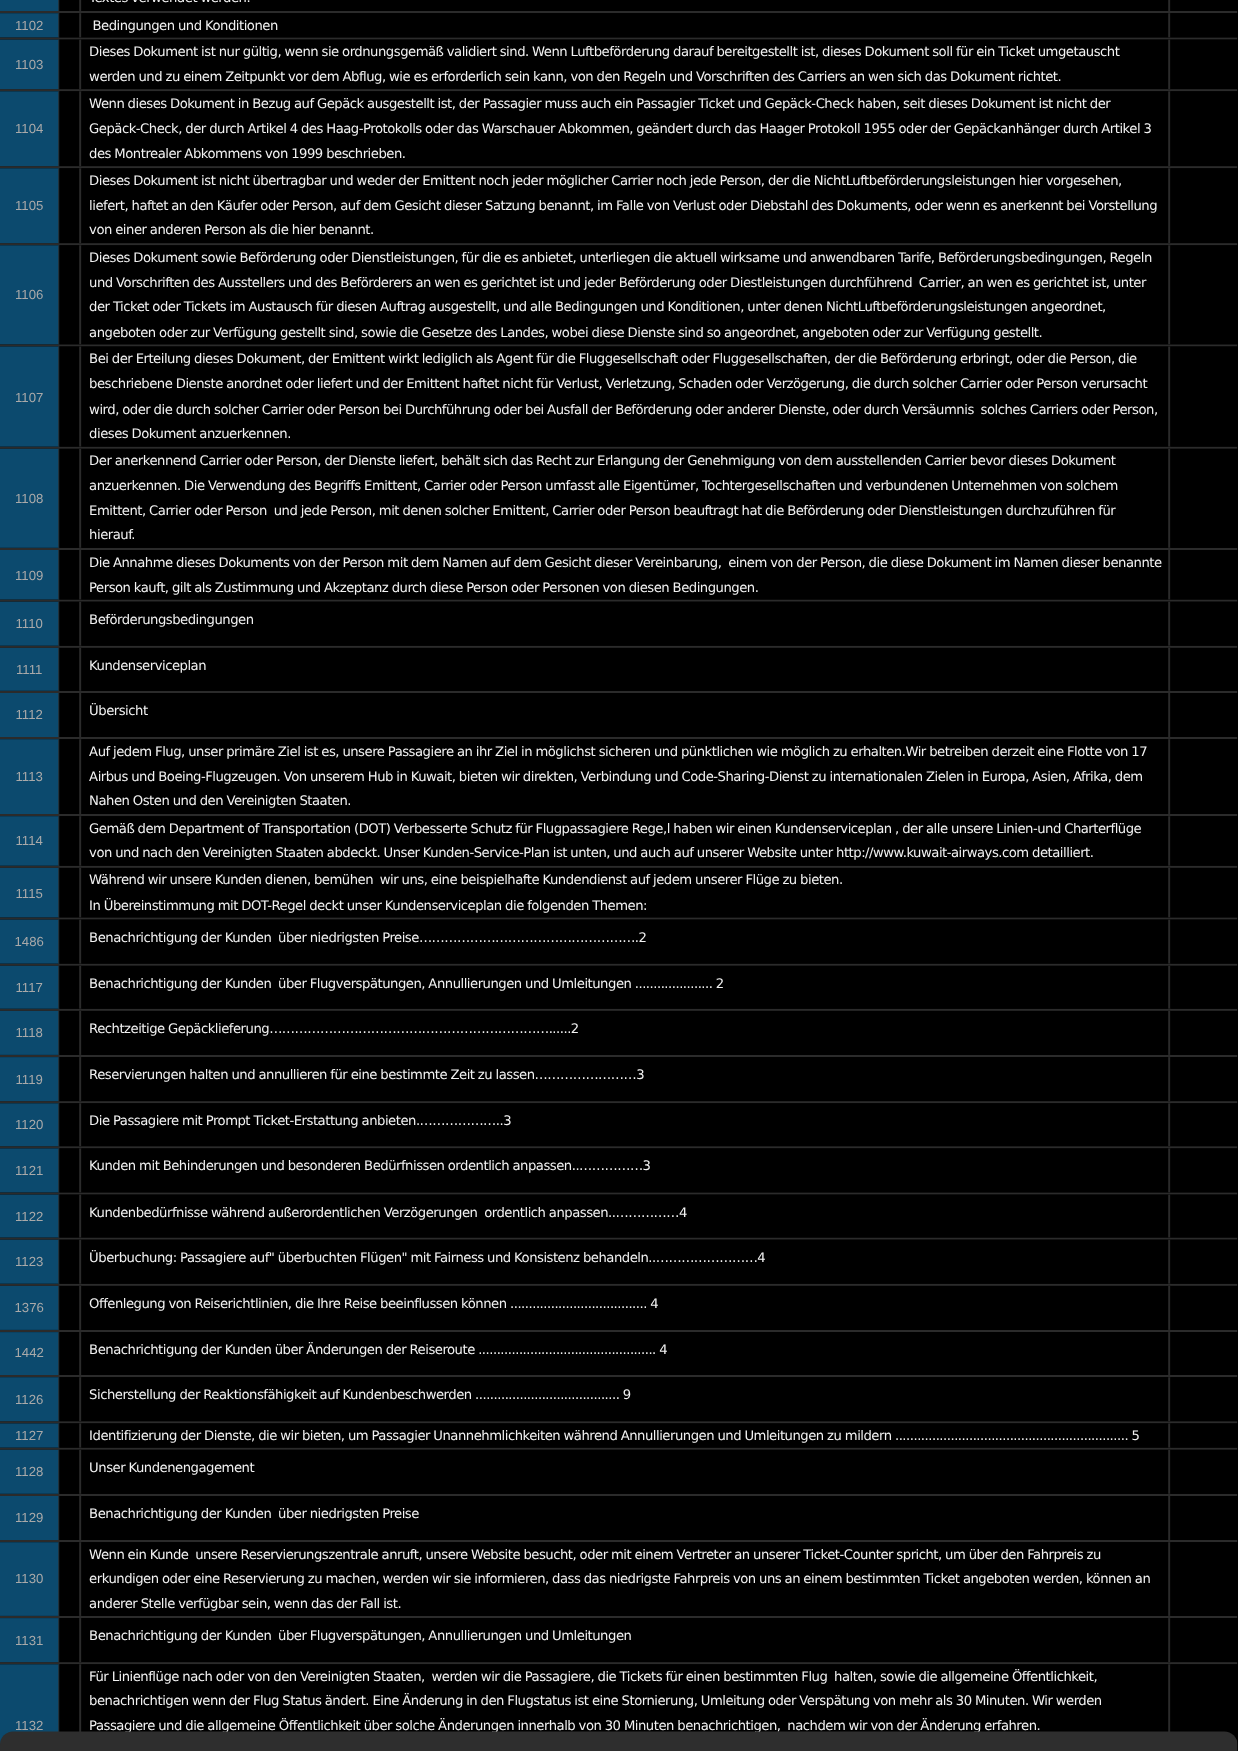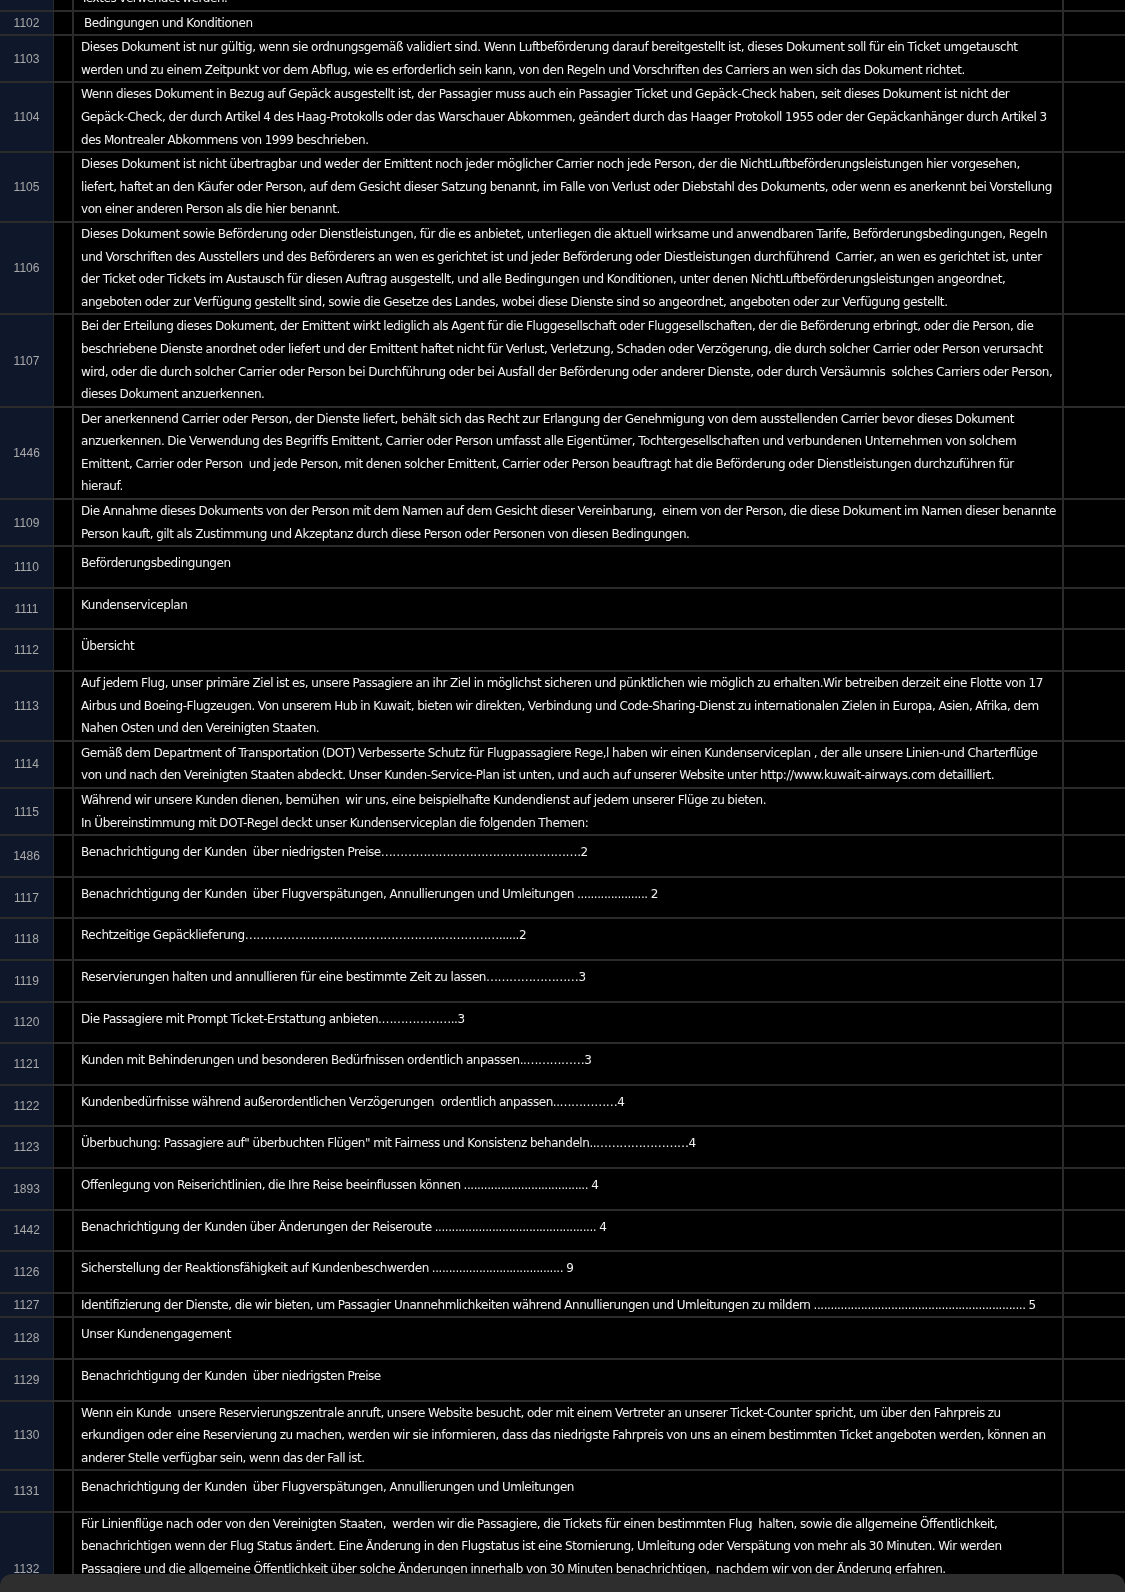--- a/index.html
+++ b/index.html
@@ -5,21 +5,21 @@
   html, body { margin: 0; padding: 0; background: #000; }
   body {
     width: 1125px; height: 1592px; overflow: hidden; position: relative;
     font-family: "Liberation Sans", sans-serif;
   }
   .sheet { position: absolute; left: 0; top: -13px; width: 1125px; }
   .row {
     display: flex; border-bottom: 2px solid #2b2b2b; box-sizing: border-box;
   }
   .rownum {
-    width: 53px; flex: 0 0 53px; background: #0f172a; color: #a9a9a9;
+    width: 53px; flex: 0 0 53px; background: #0c4a6e; color: #a9a9a9;
     font-size: 12px; display: flex; align-items: center; justify-content: center;
     border-right: 1px solid #2a2a2a;
   }
   .gapcol { width: 18px; flex: 0 0 18px; background: #000; border-right: 2px solid #2b2b2b; }
   .cell {
     width: 990px; flex: 0 0 990px; color: #f2f2f2; background: #000;
     font-family: "DejaVu Sans", sans-serif; font-size: 12px; line-height: 22.6px;
     padding: 0 4px 0 7px; box-sizing: border-box; white-space: pre-wrap;
     letter-spacing: -0.45px; word-spacing: -0.3px; border-right: 2px solid #2b2b2b;
   }
@@ -70,21 +70,21 @@
       <div class="cell">Dieses Dokument sowie Beförderung oder Dienstleistungen, für die es anbietet, unterliegen die aktuell wirksame und anwendbaren Tarife, Beförderungsbedingungen, Regeln und Vorschriften des Ausstellers und des Beförderers an wen es gerichtet ist und jeder Beförderung oder Diestleistungen durchführend  Carrier, an wen es gerichtet ist, unter der Ticket oder Tickets im Austausch für diesen Auftrag ausgestellt, und alle Bedingungen und Konditionen, unter denen NichtLuftbeförderungsleistungen angeordnet, angeboten oder zur Verfügung gestellt sind, sowie die Gesetze des Landes, wobei diese Dienste sind so angeordnet, angeboten oder zur Verfügung gestellt.</div>
       <div class="endcol"></div>
     </div>
     <div class="row">
       <div class="rownum">1107</div>
       <div class="gapcol"></div>
       <div class="cell">Bei der Erteilung dieses Dokument, der Emittent wirkt lediglich als Agent für die Fluggesellschaft oder Fluggesellschaften, der die Beförderung erbringt, oder die Person, die beschriebene Dienste anordnet oder liefert und der Emittent haftet nicht für Verlust, Verletzung, Schaden oder Verzögerung, die durch solcher Carrier oder Person verursacht wird, oder die durch solcher Carrier oder Person bei Durchführung oder bei Ausfall der Beförderung oder anderer Dienste, oder durch Versäumnis  solches Carriers oder Person, dieses Dokument anzuerkennen.</div>
       <div class="endcol"></div>
     </div>
     <div class="row">
-      <div class="rownum">1446</div>
+      <div class="rownum">1108</div>
       <div class="gapcol"></div>
       <div class="cell">Der anerkennend Carrier oder Person, der Dienste liefert, behält sich das Recht zur Erlangung der Genehmigung von dem ausstellenden Carrier bevor dieses Dokument anzuerkennen. Die Verwendung des Begriffs Emittent, Carrier oder Person umfasst alle Eigentümer, Tochtergesellschaften und verbundenen Unternehmen von solchem Emittent, Carrier oder Person  und jede Person, mit denen solcher Emittent, Carrier oder Person beauftragt hat die Beförderung oder Dienstleistungen durchzuführen für hierauf.</div>
       <div class="endcol"></div>
     </div>
     <div class="row">
       <div class="rownum">1109</div>
       <div class="gapcol"></div>
       <div class="cell">Die Annahme dieses Dokuments von der Person mit dem Namen auf dem Gesicht dieser Vereinbarung,  einem von der Person, die diese Dokument im Namen dieser benannte Person kauft, gilt als Zustimmung und Akzeptanz durch diese Person oder Personen von diesen Bedingungen.</div>
       <div class="endcol"></div>
     </div>
@@ -167,21 +167,21 @@
       <div class="cell single">Kundenbedürfnisse während außerordentlichen Verzögerungen  ordentlich anpassen..……………4</div>
       <div class="endcol"></div>
     </div>
     <div class="row">
       <div class="rownum">1123</div>
       <div class="gapcol"></div>
       <div class="cell single">Überbuchung: Passagiere auf" überbuchten Flügen" mit Fairness und Konsistenz behandeln..……………………4</div>
       <div class="endcol"></div>
     </div>
     <div class="row">
-      <div class="rownum">1893</div>
+      <div class="rownum">1376</div>
       <div class="gapcol"></div>
       <div class="cell single">Offenlegung von Reiserichtlinien, die Ihre Reise beeinflussen können ..................................... 4</div>
       <div class="endcol"></div>
     </div>
     <div class="row">
       <div class="rownum">1442</div>
       <div class="gapcol"></div>
       <div class="cell single">Benachrichtigung der Kunden über Änderungen der Reiseroute ................................................ 4</div>
       <div class="endcol"></div>
     </div>

